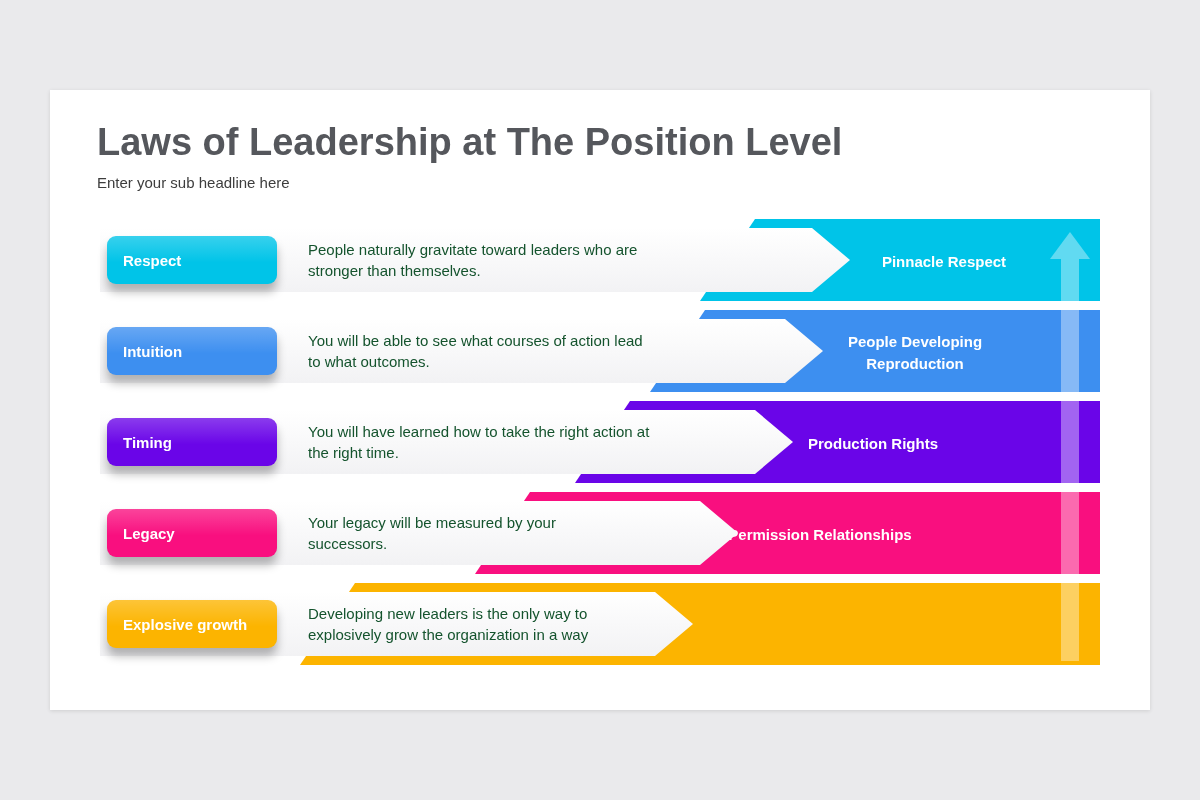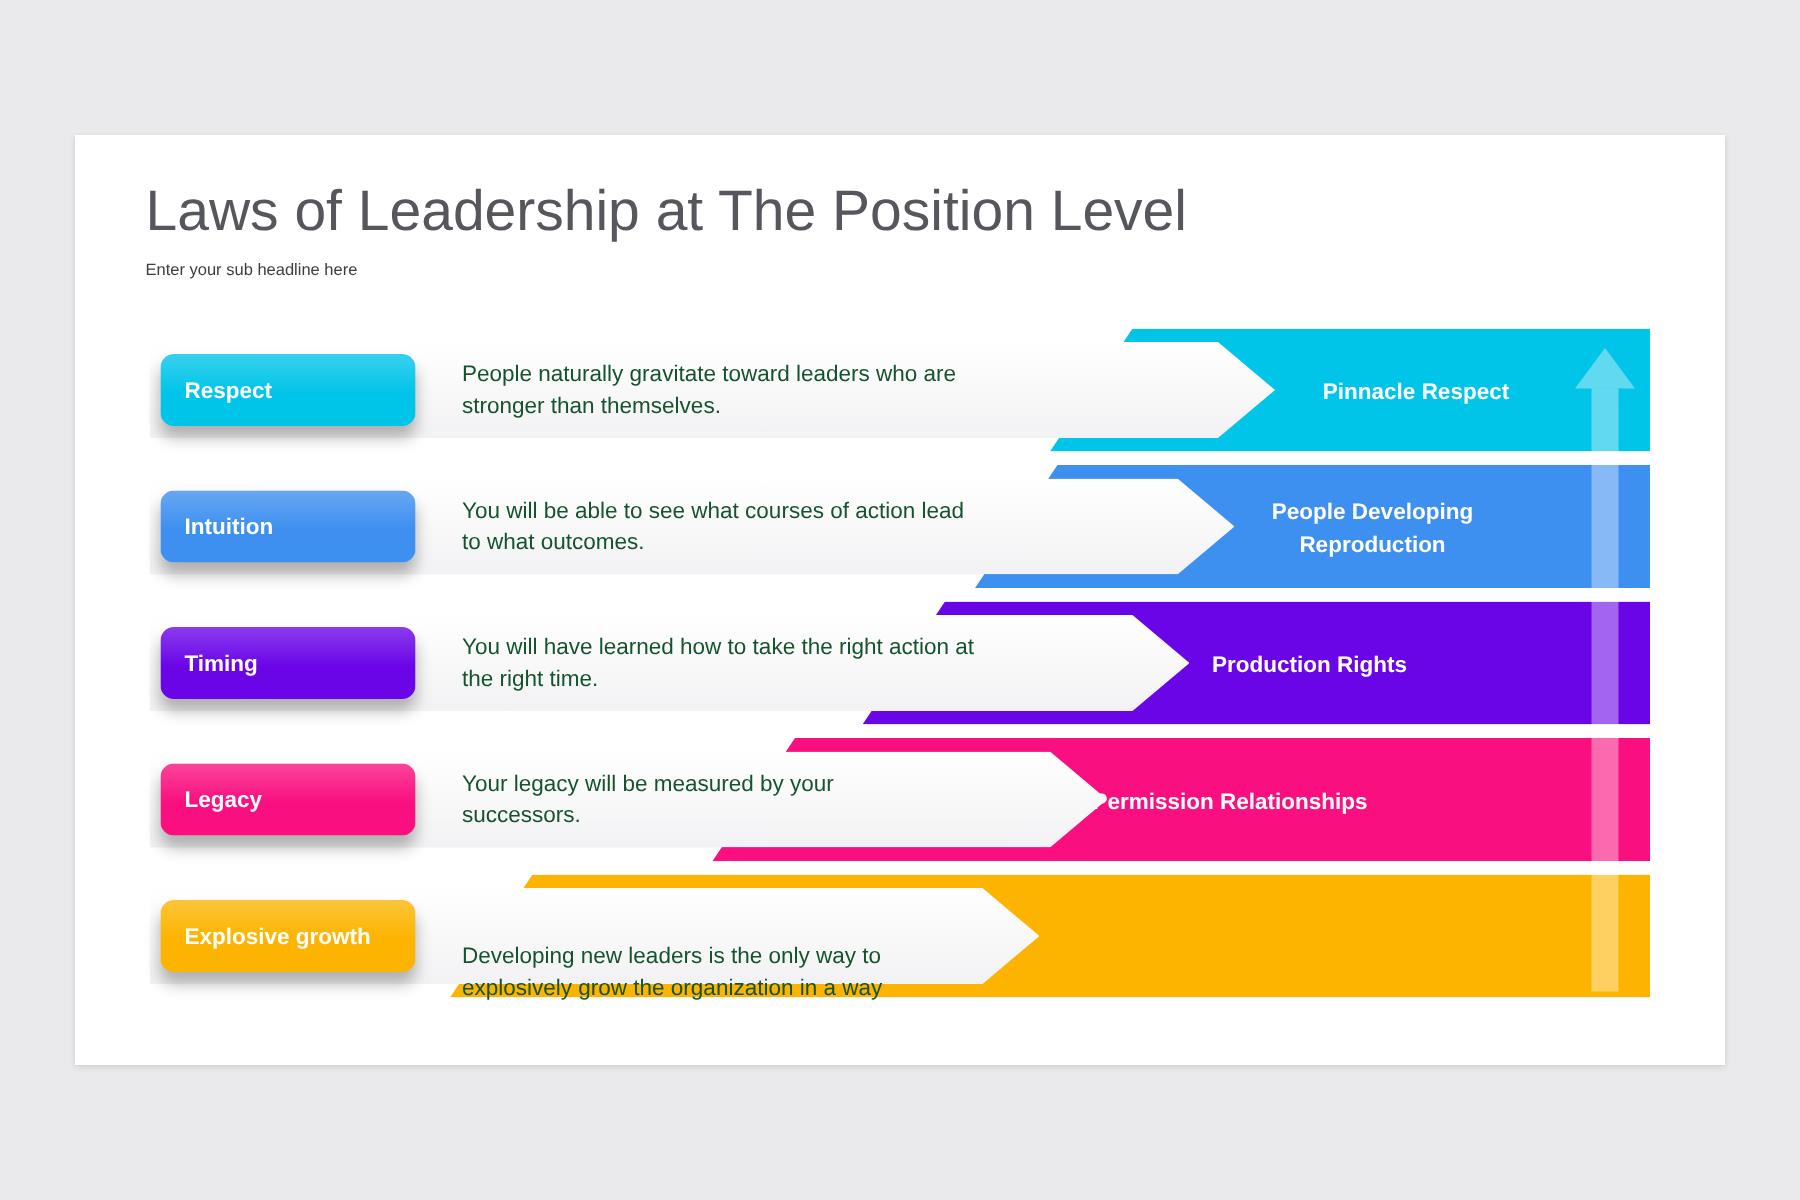--- a/index.html
+++ b/index.html
@@ -18,32 +18,32 @@
     margin: 90px auto 0;
     background: #ffffff;
     box-shadow: 0 1px 4px rgba(0,0,0,0.12);
   }
   .slide-title {
     position: absolute;
     left: 47px;
     top: 112px;
     margin: 0;
     font-size: 38px;
-    font-weight: 400;
+    font-weight: 700;
     color: #55575c;
     transform: translateY(-50%);
     top: 52px;
     white-space: nowrap;
   }
   .slide-subtitle {
     position: absolute;
     left: 47px;
     top: 84px;
     margin: 0;
-    font-size: 11px;
+    font-size: 15px;
     color: #3d3d3d;
   }
   .rows {
     position: absolute;
     left: 50px;
     top: 129px;
     width: 1000px;
     height: 446px;
   }
   .row {
@@ -113,21 +113,21 @@
     align-items: center;
     z-index: 3;
     font-size: 15px;
     color: #14532d;
     line-height: 1.4;
   }
   .row-1 .desc { width: 360px; }
   .row-2 .desc { width: 340px; }
   .row-3 .desc { width: 365px; }
   .row-4 .desc { width: 280px; }
-  .row-5 .desc { width: 300px; margin-top: 24px; }
+  .row-5 .desc { width: 300px; }
   
   .band-label {
     position: absolute;
     top: 0;
     height: 86px;
     display: flex;
     align-items: center;
     justify-content: center;
     text-align: center;
     z-index: 2;

